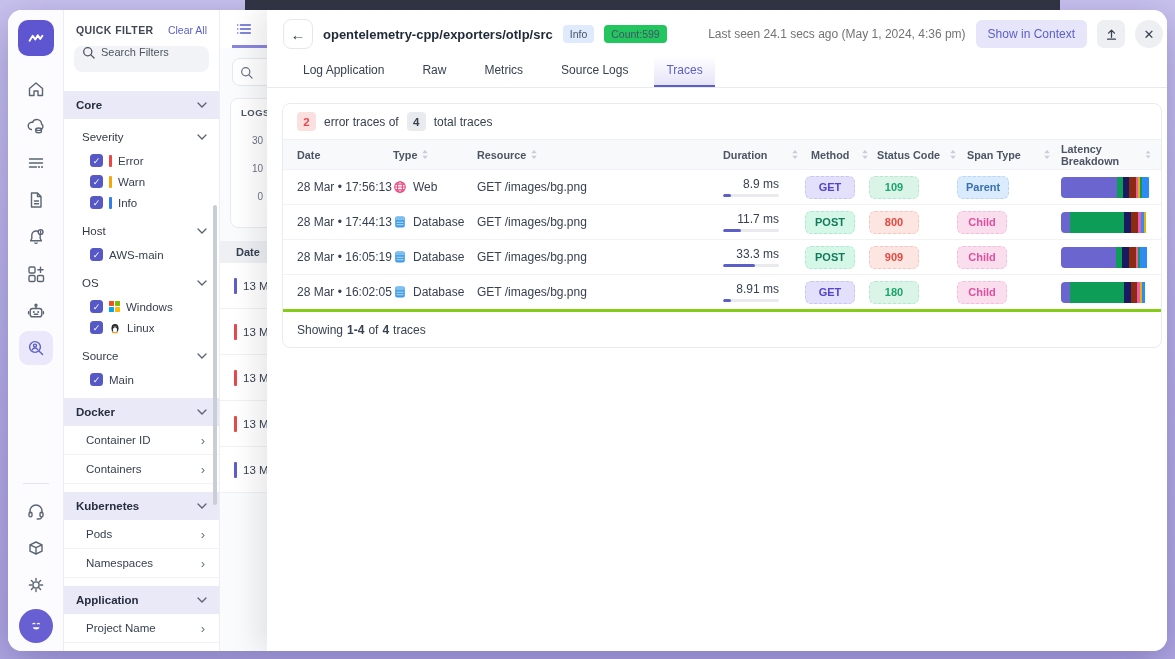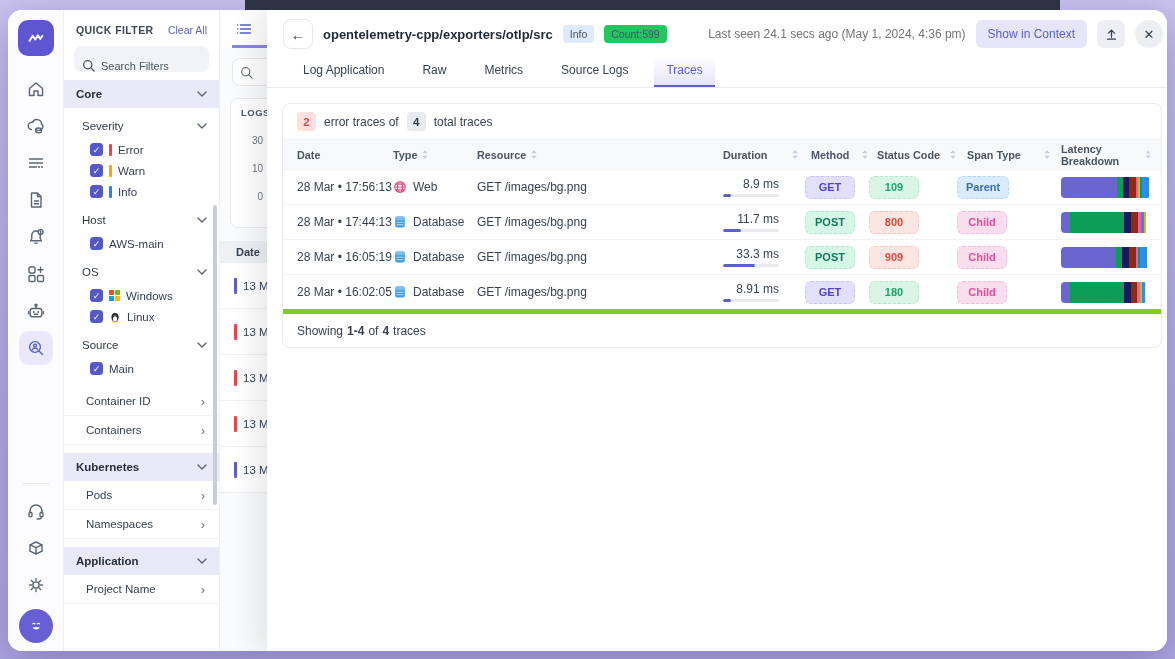--- a/index.html
+++ b/index.html
@@ -21,24 +21,24 @@
   .rail-btn{width:34px;height:34px;border-radius:9px;display:flex;align-items:center;justify-content:center;color:#5a6472;margin-bottom:3px;cursor:pointer;flex:none;}
   .rail-btn.active{background:#eae8fa;color:#5b5fc7;}
   .rail-spacer{flex:1;}
   .rail-divider{width:26px;height:1px;background:#e3e5ec;margin:6px 0 10px;flex:none;}
   .avatar{width:34px;height:34px;border-radius:50%;background:#675fd2;display:flex;align-items:center;justify-content:center;margin-top:4px;flex:none;cursor:pointer;}
   
   .filter{width:156px;background:#fff;border-right:1px solid #ededf3;display:flex;flex-direction:column;flex:none;position:relative;}
   .filter-head{display:flex;align-items:center;justify-content:space-between;padding:14px 12px 10px;}
   .filter-title{font-size:10.5px;font-weight:bold;color:#3f4654;letter-spacing:.4px;}
   .clear-all{font-size:10.5px;color:#5b5fc7;cursor:pointer;}
-  .filter-search{margin:0 10px;height:26px;background:#f2f3f6;border-radius:8px;display:flex;align-items:flex-end;gap:6px;padding:0 8px;}
+  .filter-search{margin:0 10px;height:26px;background:#f2f3f6;border-radius:8px;display:flex;align-items:flex-start;gap:6px;padding:0 8px;}
   .filter-search input{border:none;outline:none;background:transparent;font-size:11px;color:#374151;width:100px;font-family:inherit;}
   .filter-search input::placeholder{color:#4b5563;}
-  .filter-list{margin-top:8px;flex:1;overflow:hidden;}
+  .filter-list{margin-top:19px;flex:1;overflow:hidden;}
   .group-head{height:28px;background:#e9e9f7;display:flex;align-items:center;justify-content:space-between;padding:0 12px;cursor:pointer;}
   .group-head span{font-size:11.5px;font-weight:bold;color:#272e3f;}
   .sub-head{height:26px;display:flex;align-items:center;justify-content:space-between;padding:0 12px 0 18px;margin-top:5px;cursor:pointer;}
   .sub-head span{font-size:11.5px;color:#323a48;}
   .check-row{display:flex;align-items:center;gap:6px;padding:4px 0 4px 26px;cursor:pointer;}
   .checkbox{width:13px;height:13px;border-radius:3.5px;background:#5558c5;color:#fff;font-size:9px;display:flex;align-items:center;justify-content:center;flex:none;}
   .sev-bar{width:3px;height:12px;border-radius:1px;flex:none;}
   .check-label{font-size:11.5px;color:#374151;}
   .link-row{height:29px;display:flex;align-items:center;justify-content:space-between;padding:0 14px 0 22px;border-bottom:1px solid #f1f2f5;font-size:11.5px;color:#374151;cursor:pointer;background:#fff;}
   .chev-r{color:#6b7280;font-size:13px;}
@@ -85,21 +85,21 @@
   .trow{height:35px;border-top:1px solid #f0f2f5;font-size:12px;color:#374151;cursor:pointer;}
   .td{display:flex;align-items:center;}
   .type-cell{gap:6px;}
   .dur-cell{flex-direction:column;align-items:flex-end;justify-content:center;padding-right:26px;}
   .dur-val{font-size:12px;color:#374151;}
   .dur-track{width:56px;height:3px;border-radius:2px;background:#e8eaee;margin-top:3px;overflow:hidden;}
   .dur-fill{height:100%;border-radius:2px;background:#5b5fc7;}
   .badge{min-width:50px;height:23px;border-radius:6px;display:inline-flex;align-items:center;justify-content:center;font-size:11px;font-weight:bold;padding:0 8px;border:1px dashed transparent;}
   .lat-bar{width:95px;height:21px;border-radius:4px;overflow:hidden;display:flex;}
   .lat-bar span{height:100%;flex:none;}
-  .tfoot{height:38px;display:flex;align-items:center;gap:4px;padding:0 14px;border-top:5px solid #84cc16;font-size:12px;color:#374151;}
+  .tfoot{height:38px;display:flex;align-items:center;gap:4px;padding:0 14px;border-top:3px solid #84cc16;font-size:12px;color:#374151;}
   .tfoot b{font-weight:bold;}
   svg{display:block;}
 </style>
 </head>
 <body>
 
 <div class="backdrop-strip"></div>
 
 <div class="window">
 
@@ -286,20 +286,26 @@
         <svg width="10" height="6" viewBox="0 0 10 6">
             <path d="M1 1 L5 5 L9 1" stroke="#596273" stroke-width="1.3" fill="none" stroke-linecap="round"></path>
           </svg>
       </div>
       <div class="check-row">
         <span class="checkbox">✓</span>
         <span class="check-label">Main</span>
       </div>
 
       <div class="sec-gap"></div>
+      <div class="group-head">
+        <span>Docker</span>
+        <svg width="10" height="6" viewBox="0 0 10 6">
+            <path d="M1 1 L5 5 L9 1" stroke="#596273" stroke-width="1.3" fill="none" stroke-linecap="round"></path>
+          </svg>
+      </div>
       <div class="link-row">
         <span>Container ID</span>
           <span class="chev-r">›</span>
       </div>
       <div class="link-row">
         <span>Containers</span>
           <span class="chev-r">›</span>
       </div>
 
       <div class="sec-gap"></div>

